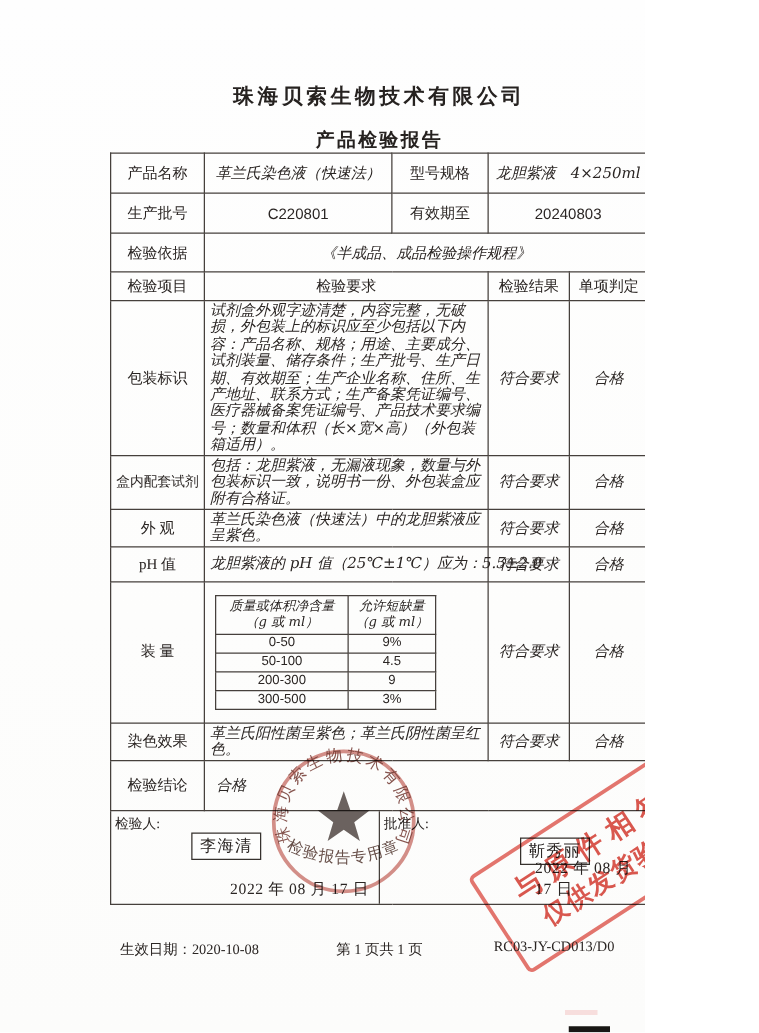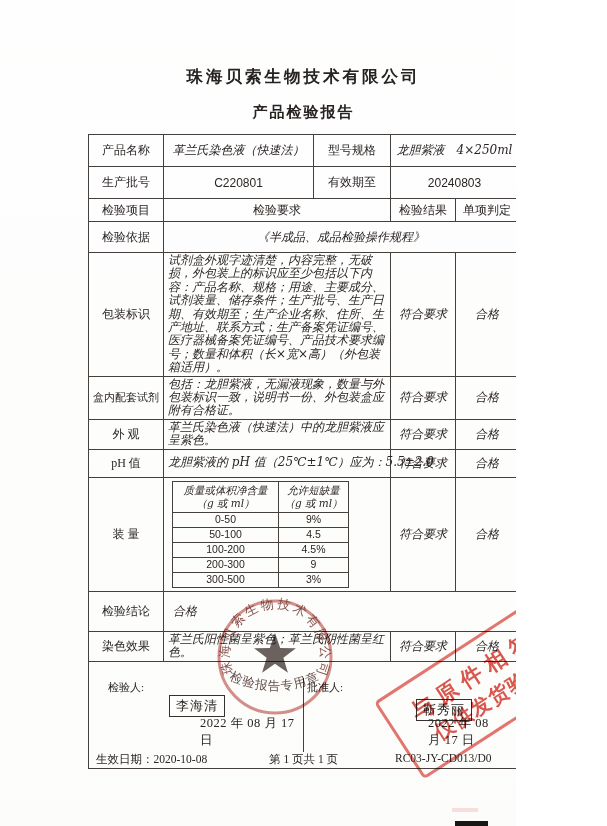--- a/index.html
+++ b/index.html
@@ -10,21 +10,21 @@
   }
   .company-title{
     position:absolute;left:0;top:66px;width:607px;text-align:center;
     font-size:16.5px;font-weight:bold;letter-spacing:3px;color:#262220;
   }
   .report-title{
     position:absolute;left:0;top:103px;width:607px;text-align:center;
     font-size:15px;font-weight:bold;letter-spacing:2px;color:#262220;
   }
   table.main{
-    position:absolute;left:88px;top:134px;width:430px;
+    position:absolute;left:88px;top:122px;width:430px;
     border-collapse:collapse;table-layout:fixed;
   }
   table.main td{
     border:1px solid #46403c;padding:1px 4px;vertical-align:middle;
     font-size:12px;color:#2a2523;
   }
   td.lbl{text-align:center;}
   .kai{font-family:"DejaVu Serif",serif;font-style:italic;}
   .num{font-family:"Liberation Sans","DejaVu Sans",sans-serif;font-style:normal;}
   td.ctr{text-align:center;}
@@ -32,21 +32,21 @@
   td.res{text-align:center;font-size:11.5px;margin-left:20px;}
   .pre{white-space:pre-line;}
   table.vol{
     border-collapse:collapse;table-layout:fixed;width:176px;margin:2px 0 2px 4px;
   }
   table.vol td{
     border:1px solid #46403c;font-size:10.5px;line-height:12.5px;
     text-align:center;padding:0 2px;height:14px;
   }
   table.vol td.vhead{height:30px;}
-  .sig-cell{padding:16px !important;}
+  .sig-cell{padding:0 !important;}
   .sig-wrap{display:flex;width:100%;height:74px;}
   .sig-half{position:relative;width:50%;height:100%;}
   .sig-half.left{border-right:1px solid #46403c;}
   .sig-label{position:absolute;left:3px;top:2px;font-size:11px;}
   .name-chop{
     position:absolute;border:1.2px solid #36312d;padding:1px 6px;
     font-size:13px;letter-spacing:1px;background:rgba(255,255,255,0.55);
   }
   .chop-inspector{left:64px;top:17px;}
   .chop-approver{left:112px;top:21px;text-align:center;}
@@ -97,30 +97,30 @@
       <td class="ctr kai" colspan="2">龙胆紫液　4×250ml</td>
     </tr>
 
     <tr style="height:32px">
       <td class="lbl">生产批号</td>
       <td class="ctr num">C220801</td>
       <td class="lbl">有效期至</td>
       <td class="ctr num" colspan="2">20240803</td>
     </tr>
 
+    <tr style="height:31px">
+      <td class="lbl">检验依据</td>
+      <td class="ctr kai" colspan="4">《半成品、成品检验操作规程》</td>
+    </tr>
+
     <tr style="height:23px">
       <td class="lbl">检验项目</td>
       <td class="lbl" colspan="2">检验要求</td>
       <td class="lbl">检验结果</td>
       <td class="lbl">单项判定</td>
-    </tr>
-
-    <tr style="height:31px">
-      <td class="lbl">检验依据</td>
-      <td class="ctr kai" colspan="4">《半成品、成品检验操作规程》</td>
     </tr>
 
     <tr style="height:107px">
       <td class="lbl">包装标识</td>
       <td class="req kai" colspan="2">试剂盒外观字迹清楚，内容完整，无破损，外包装上的标识应至少包括以下内容：产品名称、规格；用途、主要成分、试剂装量、储存条件；生产批号、生产日期、有效期至；生产企业名称、住所、生产地址、联系方式；生产备案凭证编号、医疗器械备案凭证编号、产品技术要求编号；数量和体积（长×宽×高）（外包装箱适用）。</td>
       <td class="res kai">符合要求</td>
       <td class="res kai">合格</td>
     </tr>
 
     <tr style="height:41px">
@@ -161,48 +161,44 @@
           </tr>
           <tr>
             <td class="num">0-50</td>
             <td class="num">9%</td>
           </tr>
           <tr>
             <td class="num">50-100</td>
             <td class="num">4.5</td>
           </tr>
           <tr>
-            <td class="num">100-200</td>
-            <td class="num">4.5%</td>
-          </tr>
-          <tr>
             <td class="num">200-300</td>
             <td class="num">9</td>
           </tr>
           <tr>
             <td class="num">300-500</td>
             <td class="num">3%</td>
           </tr>
         </tbody>
             </table>
       </td>
       <td class="res kai">符合要求</td>
       <td class="res kai">合格</td>
     </tr>
 
+    <tr style="height:26px">
+      <td class="lbl">染色效果</td>
+      <td class="req kai" colspan="2">革兰氏阳性菌呈紫色；革兰氏阴性菌呈红色。</td>
+      <td class="res kai">符合要求</td>
+      <td class="res kai">合格</td>
+    </tr>
+
     <tr style="height:40px">
       <td class="lbl">检验结论</td>
       <td class="kai" colspan="4" style="padding-left:9px">合格</td>
-    </tr>
-
-    <tr style="height:26px">
-      <td class="lbl">染色效果</td>
-      <td class="req kai" colspan="2">革兰氏阳性菌呈紫色；革兰氏阴性菌呈红色。</td>
-      <td class="res kai">符合要求</td>
-      <td class="res kai">合格</td>
     </tr>
 
     <tr>
       <td class="sig-cell" colspan="5">
         <div class="sig-wrap">
           <div class="sig-half left">
             <span class="sig-label">检验人:</span>
             <span class="name-chop chop-inspector">李海清</span>
             <span class="sig-date date-inspector">2022 年 08 月 17 日</span>
           </div>

